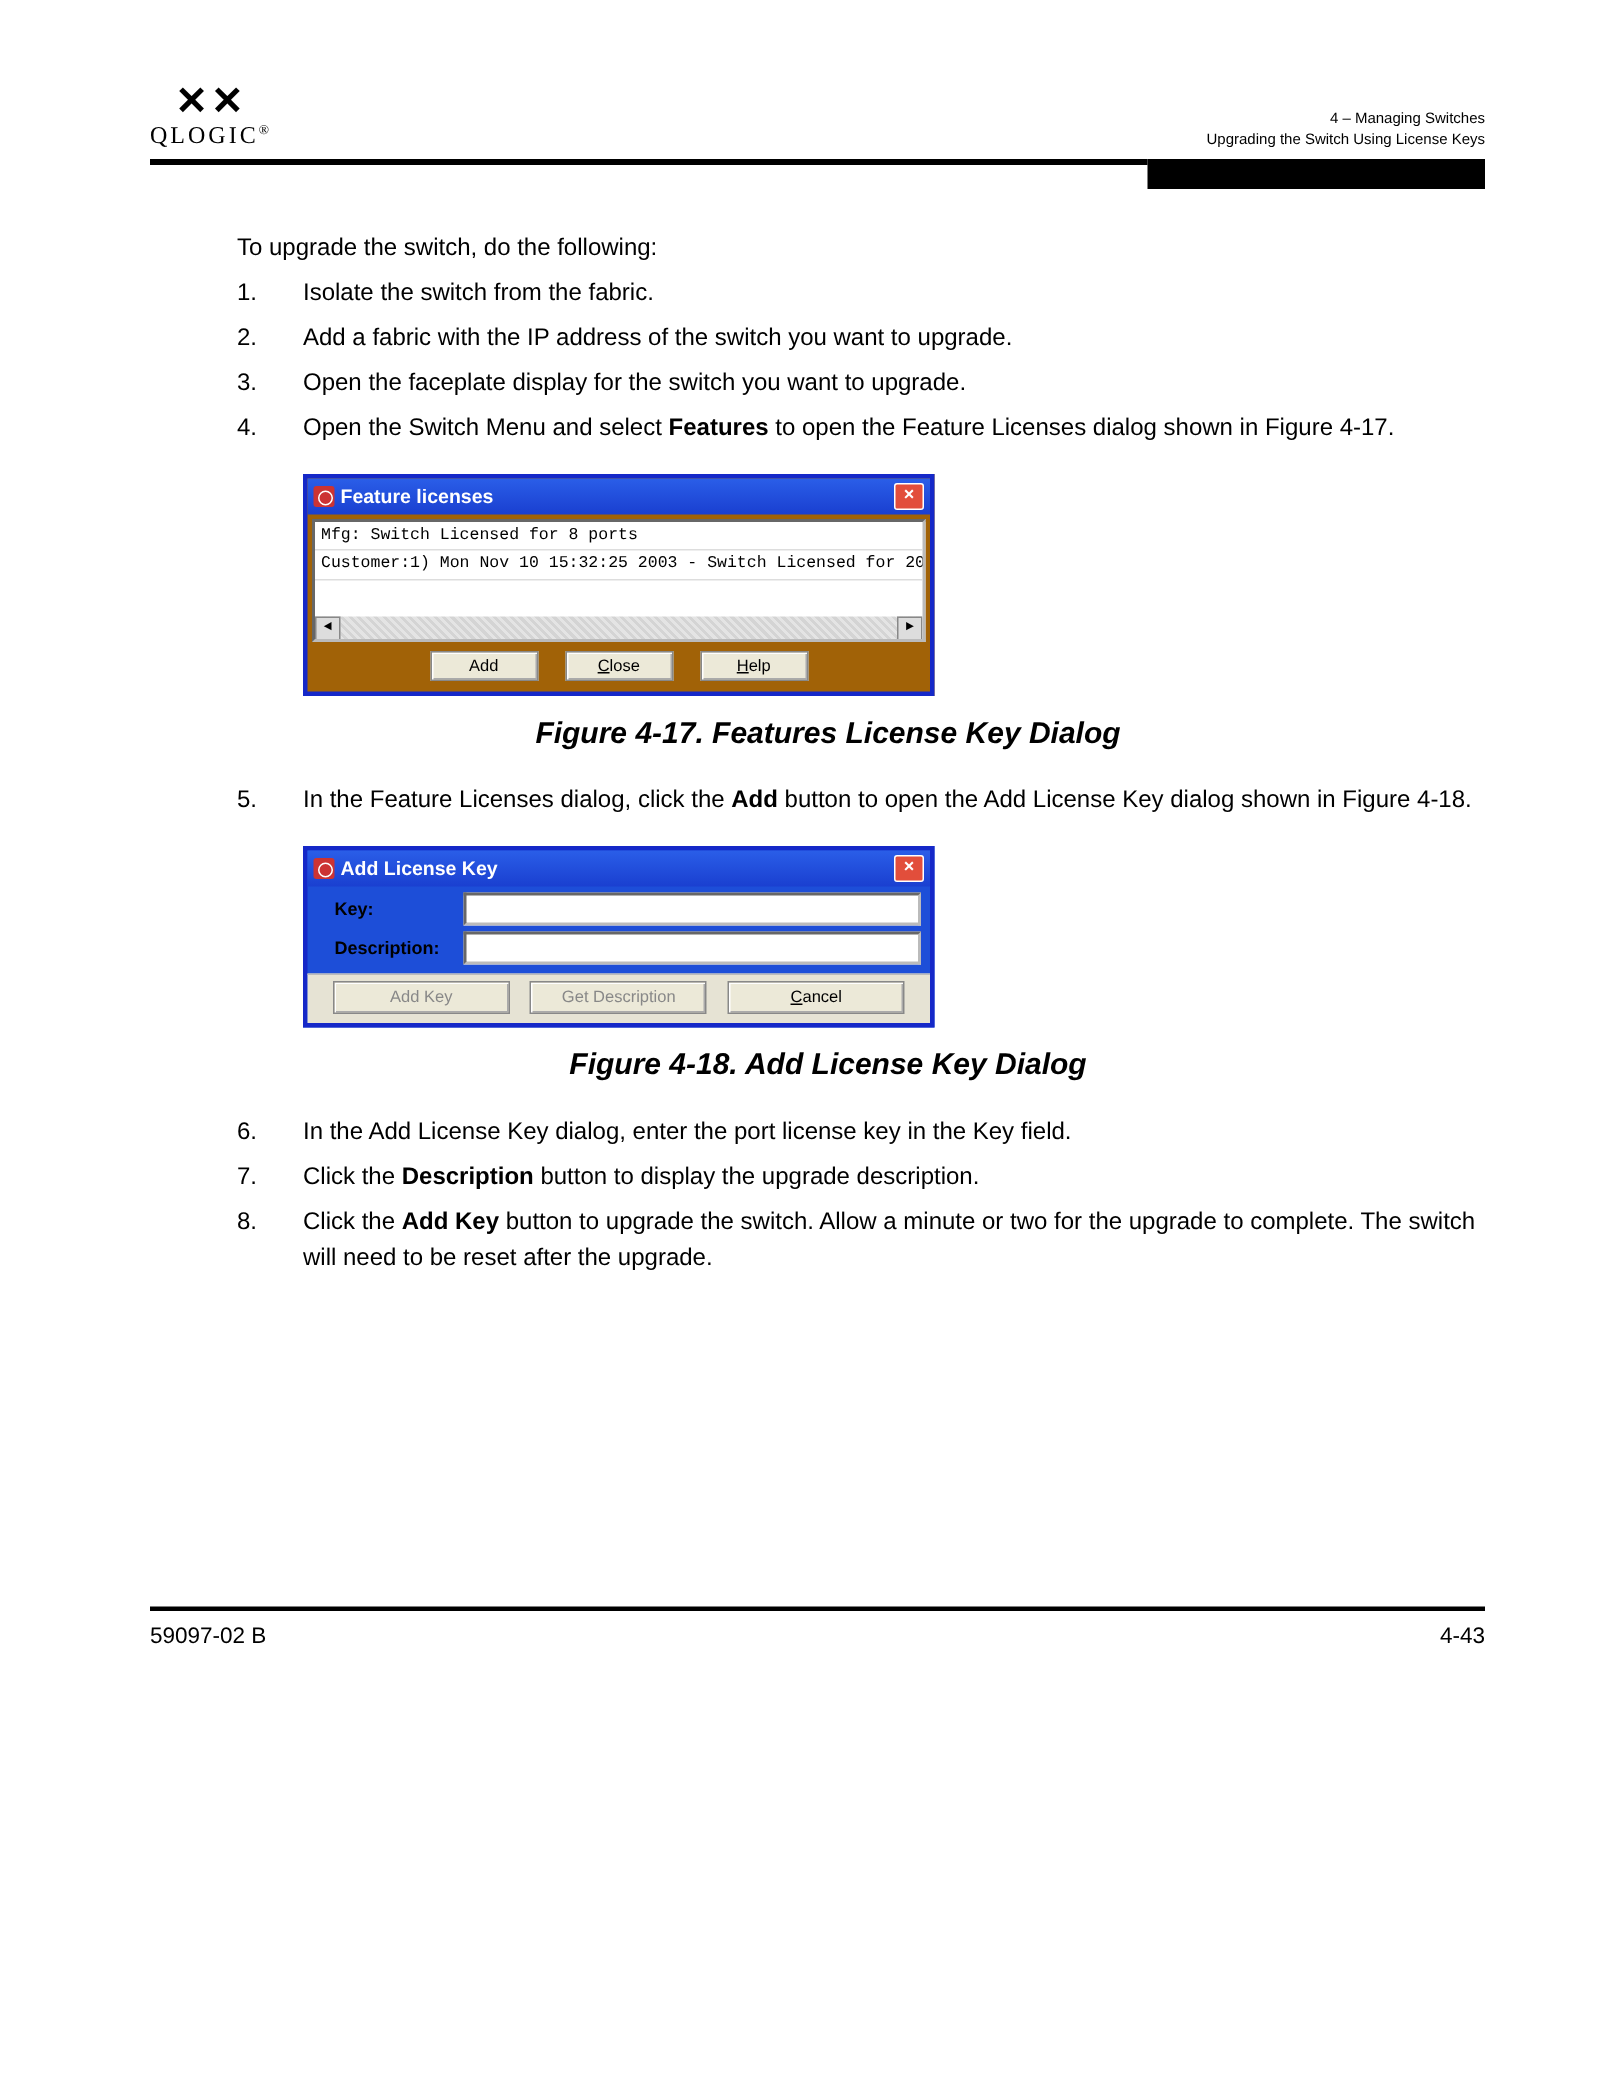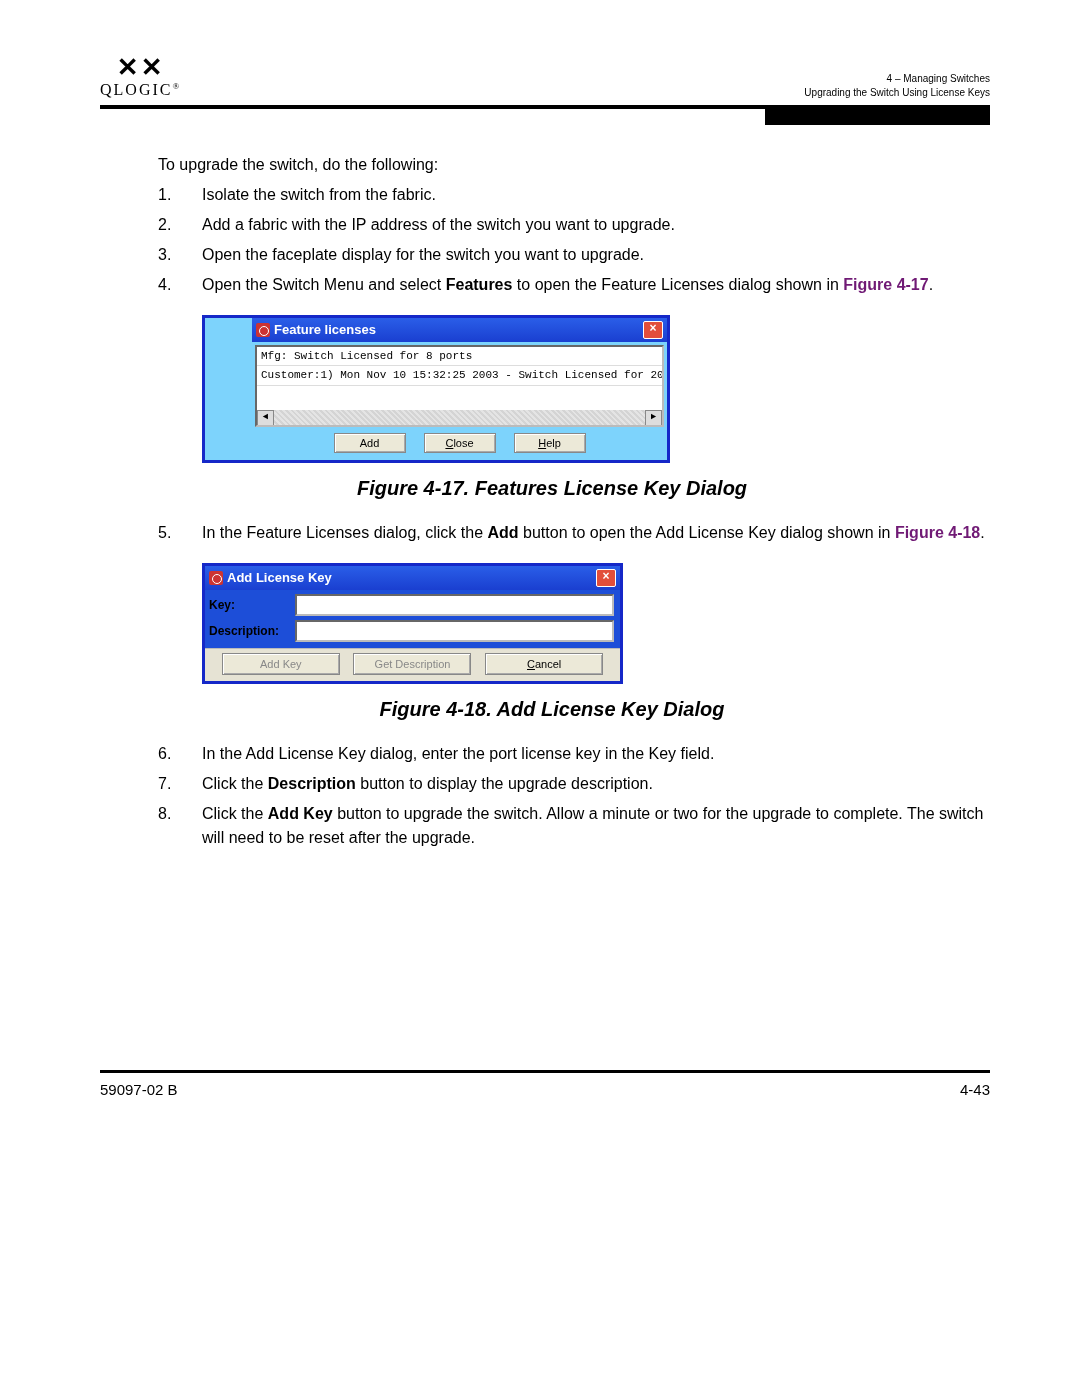--- a/index.html
+++ b/index.html
@@ -72,44 +72,42 @@
     margin-bottom: 6px;
   }
   ol.steps > li .num {
     width: 44px;
     flex-shrink: 0;
   }
   ol.steps > li .txt {
     flex: 1;
   }
   .fig-link {
-    color: #701a75;
-    font-weight: bold;
+    color: #000000;
   }
   b { font-weight: bold; }
 
   .figure-wrap {
     margin: 18px 0 10px 44px;
   }
   .figure-caption {
     text-align: center;
     font-style: italic;
     font-weight: bold;
     font-size: 20px;
     margin: 10px 0 18px -44px;
   }
 
   
   .dlg1 {
     width: 415px;
     border: 3px solid #1528c8;
-    background: #7dd3fc;
+    background: #a16207;
     font-family: Tahoma, sans-serif;
     font-size: 12px;
-    padding-left: 47px;
   }
   .titlebar {
     background: linear-gradient(#2a5ee8, #1a3fd0);
     color: #fff;
     font-weight: bold;
     display: flex;
     align-items: center;
     justify-content: space-between;
     padding: 2px 4px;
     font-size: 13px;
@@ -203,21 +201,21 @@
 
   
   .dlg2 {
     width: 415px;
     border: 3px solid #1528c8;
     background: #1d4ed8;
     font-family: Tahoma, sans-serif;
     font-size: 12px;
   }
   .fields {
-    padding: 4px 6px 2px 4px;
+    padding: 4px 6px 2px 18px;
   }
   .field-row {
     display: flex;
     align-items: center;
     margin-bottom: 4px;
     gap: 6px;
   }
   .field-label {
     width: 80px;
     font-weight: bold;

